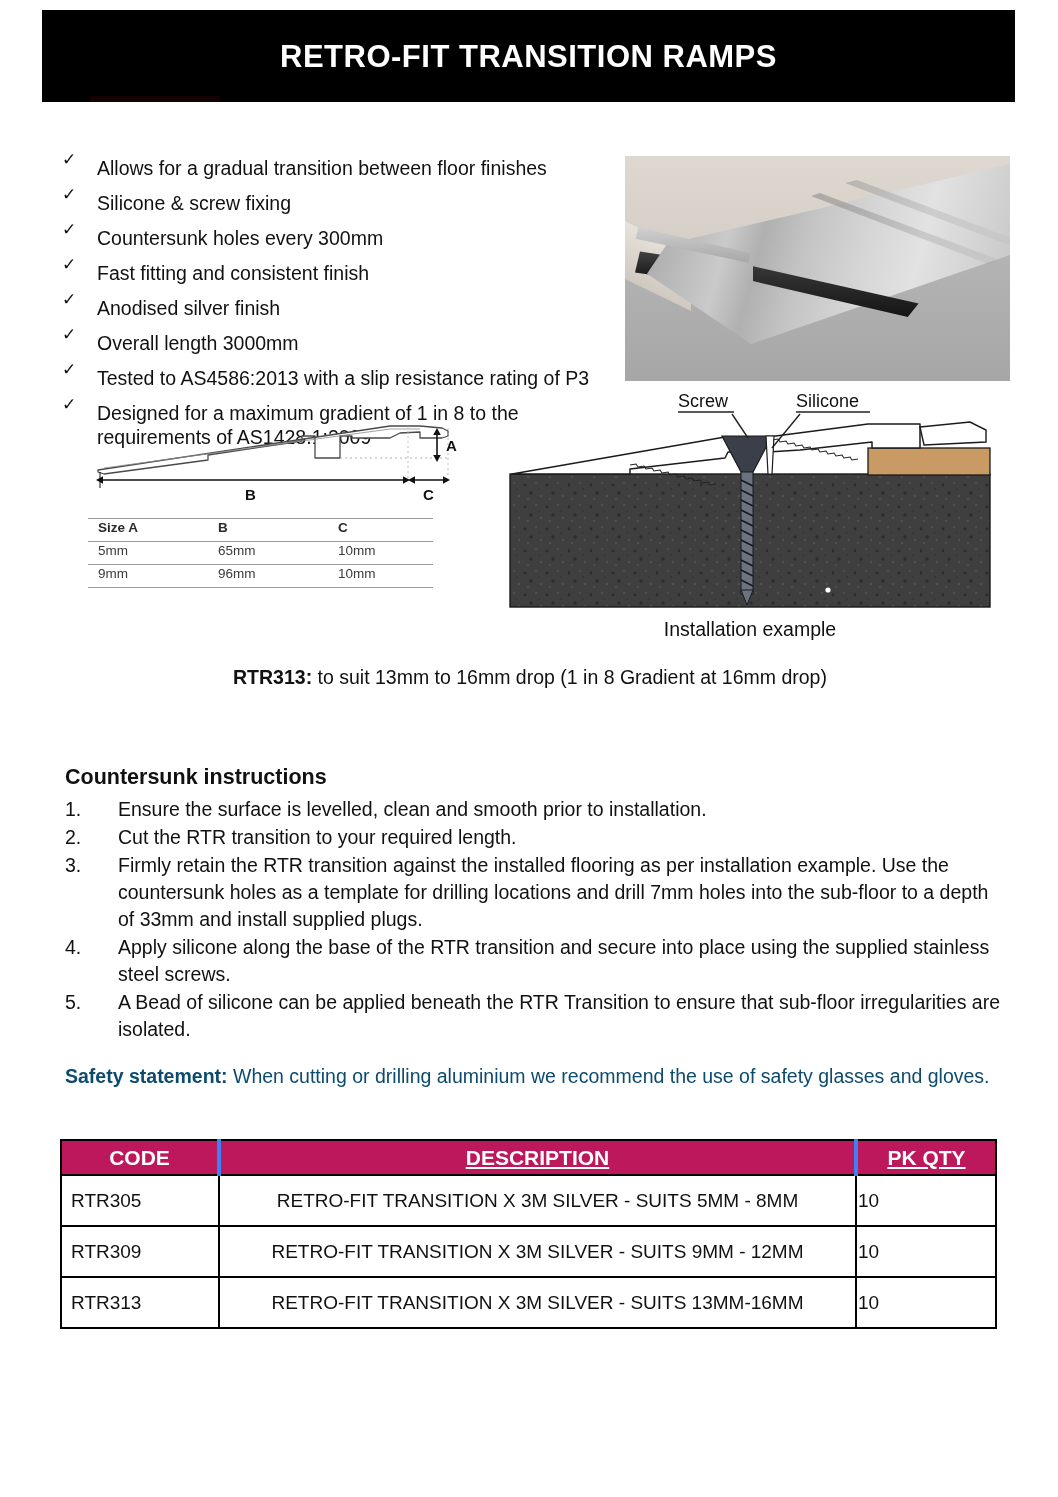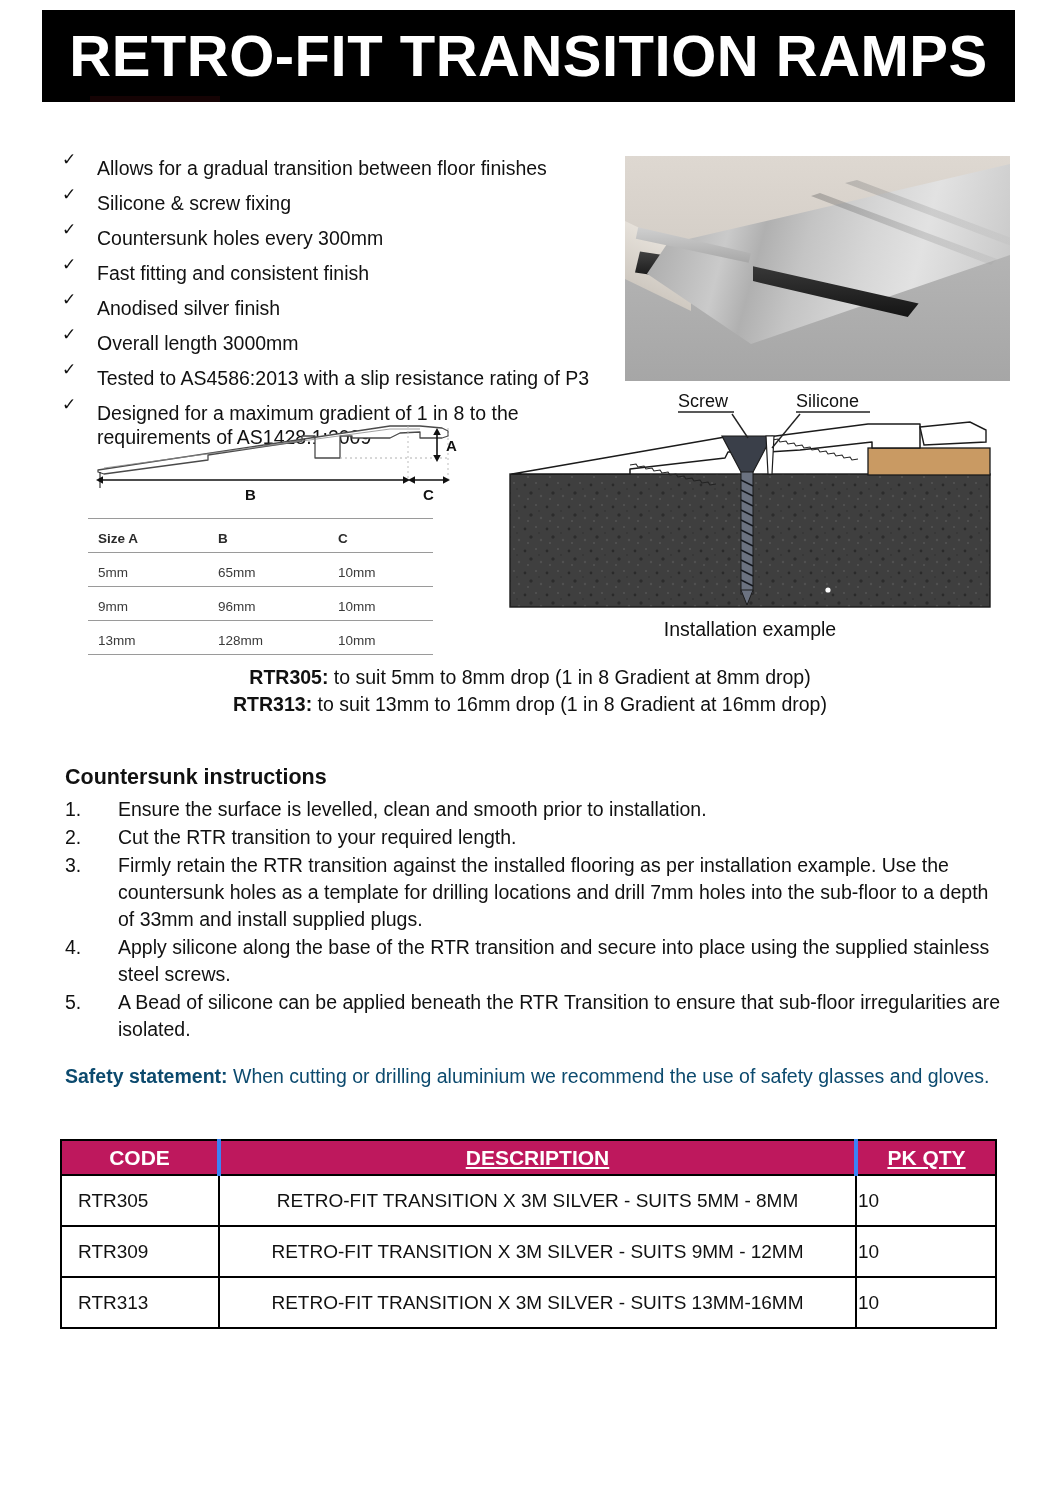--- a/index.html
+++ b/index.html
@@ -18,21 +18,21 @@
   
   .header-bar {
     position: absolute;
     left: 42px; top: 10px;
     width: 973px; height: 92px;
     background: #000000;
     display: flex; align-items: center; justify-content: center;
   }
   .header-title {
     color: #ffffff;
-    font-size: 58px;
+    font-size: 31px;
     font-weight: bold;
     letter-spacing: 0.5px;
     text-align: center;
     line-height: 1;
     white-space: nowrap;
   }
   .header-artifact {
     position: absolute;
     left: 48px; bottom: 0px;
     width: 130px; height: 6px;
@@ -145,21 +145,21 @@
   .dim-table {
     position: absolute;
     left: 88px; top: 518px;
     width: 345px;
     border-collapse: collapse;
     font-size: 13.5px;
     color: #3b3b3b;
   }
   .dim-table th, .dim-table td {
     text-align: left;
-    padding: 12px 4px 6px 10px;
+    padding: 1px 4px 6px 10px;
     border-bottom: 1.5px solid #9a9a9a;
     font-weight: normal;
   }
   .dim-table thead th {
     font-weight: bold;
     color: #2b2b2b;
     border-top: 1.5px solid #9a9a9a;
   }
   .dim-table td:nth-child(1), .dim-table th:nth-child(1) { width: 120px; }
   .dim-table td:nth-child(2), .dim-table th:nth-child(2) { width: 120px; }
@@ -256,21 +256,21 @@
   .product-table td {
     border: 2px solid #000;
     height: 51px;
     font-size: 19px;
     color: #111;
     background: #ffffff;
   }
   .col-code { width: 158px; }
   .col-desc { width: 637px; }
   .col-qty  { width: 140px; }
-  .td-code { padding-left: 16px; text-align: left; }
+  .td-code { padding-left: 9px; text-align: left; }
   .td-desc { text-align: center; }
   .td-qty  { text-align: left; }
 </style>
 </head>
 <body>
 
 <div class="header-bar">
   <div class="header-title">RETRO-FIT TRANSITION RAMPS</div>
   <div class="header-artifact"></div>
 </div>
@@ -363,25 +363,20 @@
   </thead>
   <tbody>
     <tr>
       <td>5mm</td>
       <td>65mm</td>
       <td>10mm</td>
     </tr>
     <tr>
       <td>9mm</td>
       <td>96mm</td>
-      <td>10mm</td>
-    </tr>
-    <tr>
-      <td>13mm</td>
-      <td>128mm</td>
       <td>10mm</td>
     </tr>
   </tbody>
 </table>
 
 <div class="install-diagram">
   <svg viewBox="0 0 500 222" width="500" height="222">
     <defs>
       <pattern id="concreteTex" width="22" height="22" patternUnits="userSpaceOnUse">
         <rect width="22" height="22" fill="#3f3f3f"></rect>
@@ -435,23 +430,20 @@
     <line x1="296" y1="20" x2="370" y2="20" stroke="#222" stroke-width="1.4"></line>
 
     <text x="178" y="15" font-family="'Liberation Sans',sans-serif" font-size="18" fill="#111">Screw</text>
     <text x="296" y="15" font-family="'Liberation Sans',sans-serif" font-size="18" fill="#111">Silicone</text>
   </svg>
 </div>
 <div class="install-caption">Installation example</div>
 
 <div class="rtr-lines">
   <div class="rtr-line">
-    <b>RTR305:</b><span> to suit 5mm to 8mm drop (1 in 8 Gradient at 8mm drop)</span>
-  </div>
-  <div class="rtr-line">
     <b>RTR313:</b><span> to suit 13mm to 16mm drop (1 in 8 Gradient at 16mm drop)</span>
   </div>
 </div>
 
 <div class="instructions-head">Countersunk instructions</div>
 <div class="instructions">
   <div class="instr-row">
     <span class="instr-num">1.</span>
     <span class="instr-text">Ensure the surface is levelled, clean and smooth prior to installation.</span>
   </div>

